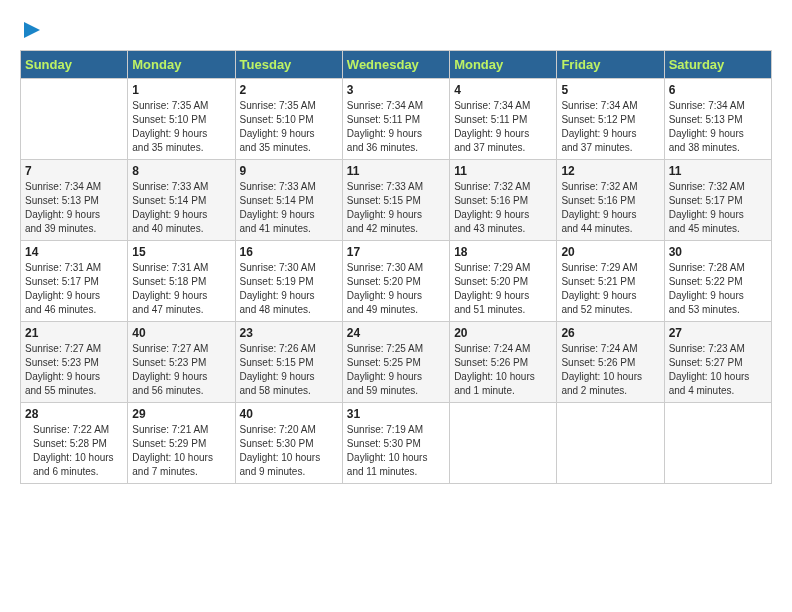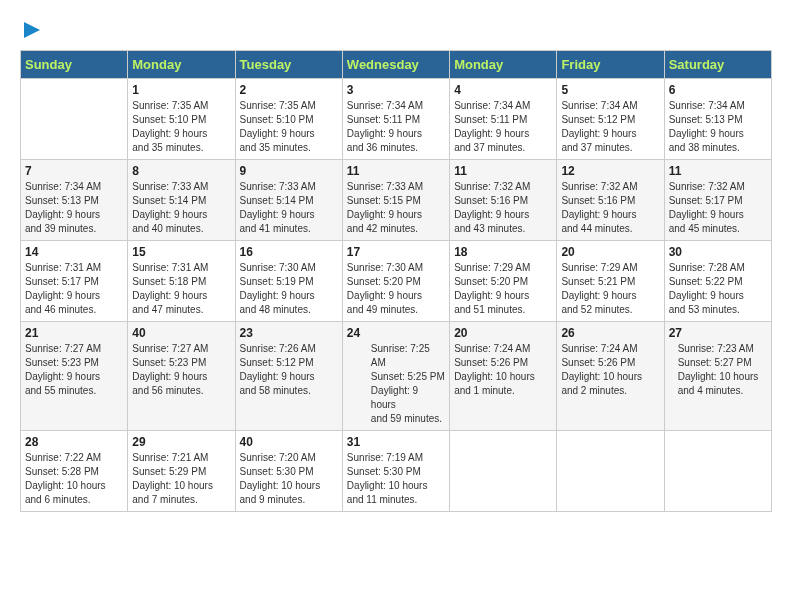--- a/index.html
+++ b/index.html
@@ -275,57 +275,57 @@
         <td>
           <span class="day-number">40</span>
           <div class="day-info" style="white-space: pre-line;">Sunrise: 7:27 AM
 Sunset: 5:23 PM
 Daylight: 9 hours
 and 56 minutes.</div>
         </td>
         <td>
           <span class="day-number">23</span>
           <div class="day-info" style="white-space: pre-line;">Sunrise: 7:26 AM
-Sunset: 5:12 PM
+Sunset: 5:15 PM
 Daylight: 9 hours
 and 58 minutes.</div>
         </td>
         <td>
           <span class="day-number">24</span>
-          <div class="day-info" style="white-space: pre-line; margin-left: 24px;">Sunrise: 7:25 AM
+          <div class="day-info" style="white-space: pre-line;">Sunrise: 7:25 AM
 Sunset: 5:25 PM
 Daylight: 9 hours
 and 59 minutes.</div>
         </td>
         <td>
           <span class="day-number">20</span>
           <div class="day-info" style="white-space: pre-line;">Sunrise: 7:24 AM
 Sunset: 5:26 PM
 Daylight: 10 hours
 and 1 minute.</div>
         </td>
         <td>
           <span class="day-number">26</span>
           <div class="day-info" style="white-space: pre-line;">Sunrise: 7:24 AM
 Sunset: 5:26 PM
 Daylight: 10 hours
 and 2 minutes.</div>
         </td>
         <td>
           <span class="day-number">27</span>
-          <div class="day-info" style="white-space: pre-line; margin-left: 9px;">Sunrise: 7:23 AM
+          <div class="day-info" style="white-space: pre-line;">Sunrise: 7:23 AM
 Sunset: 5:27 PM
 Daylight: 10 hours
 and 4 minutes.</div>
         </td>
       </tr>
       <tr>
         <td>
           <span class="day-number">28</span>
-          <div class="day-info" style="white-space: pre-line;">Sunrise: 7:22 AM
+          <div class="day-info" style="white-space: pre-line; margin-left: 8px;">Sunrise: 7:22 AM
 Sunset: 5:28 PM
 Daylight: 10 hours
 and 6 minutes.</div>
         </td>
         <td>
           <span class="day-number">29</span>
           <div class="day-info" style="white-space: pre-line;">Sunrise: 7:21 AM
 Sunset: 5:29 PM
 Daylight: 10 hours
 and 7 minutes.</div>

